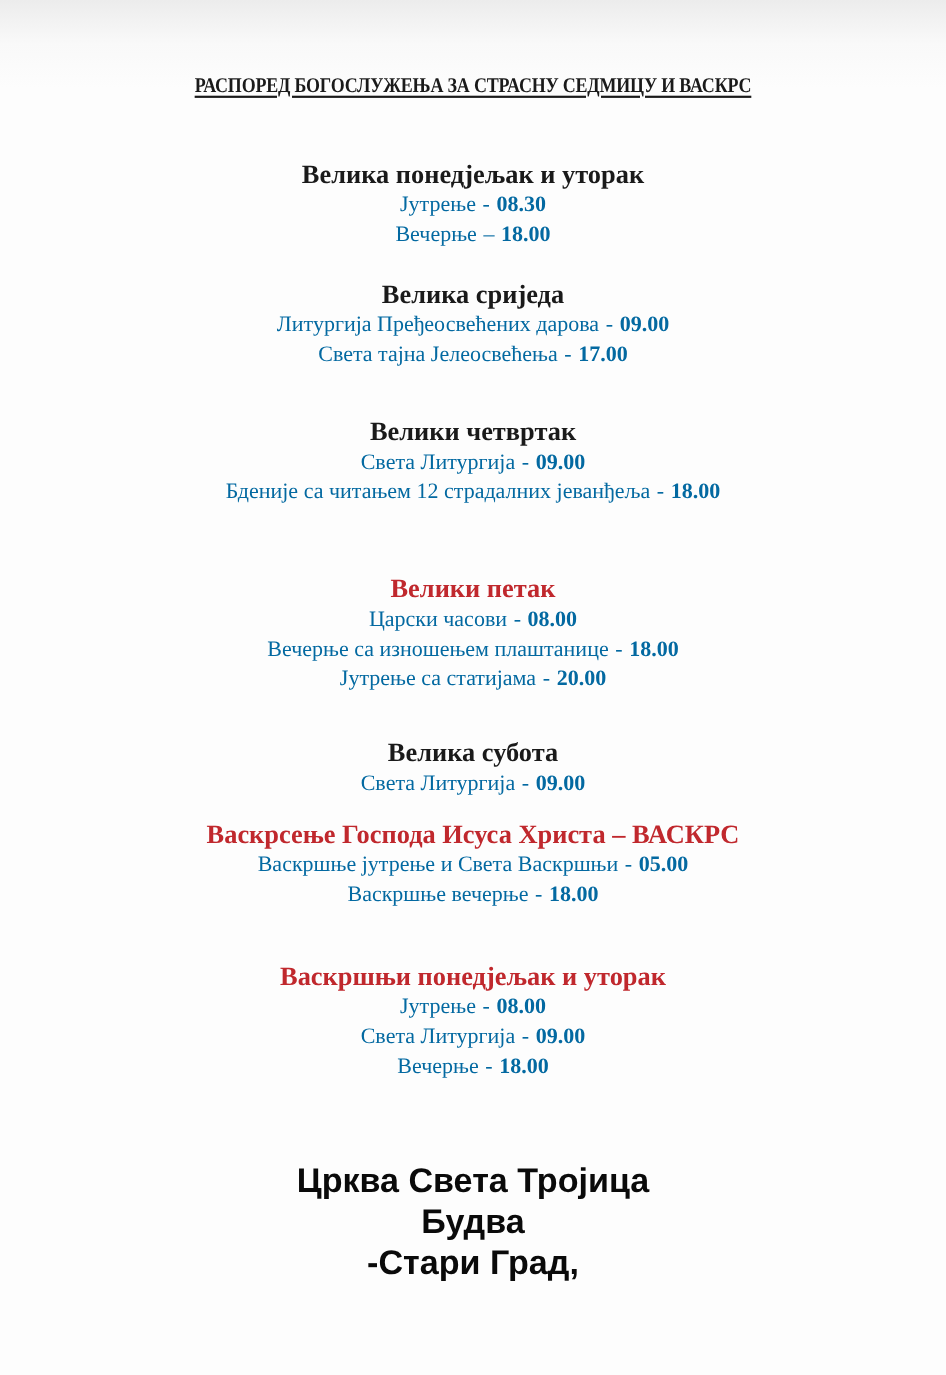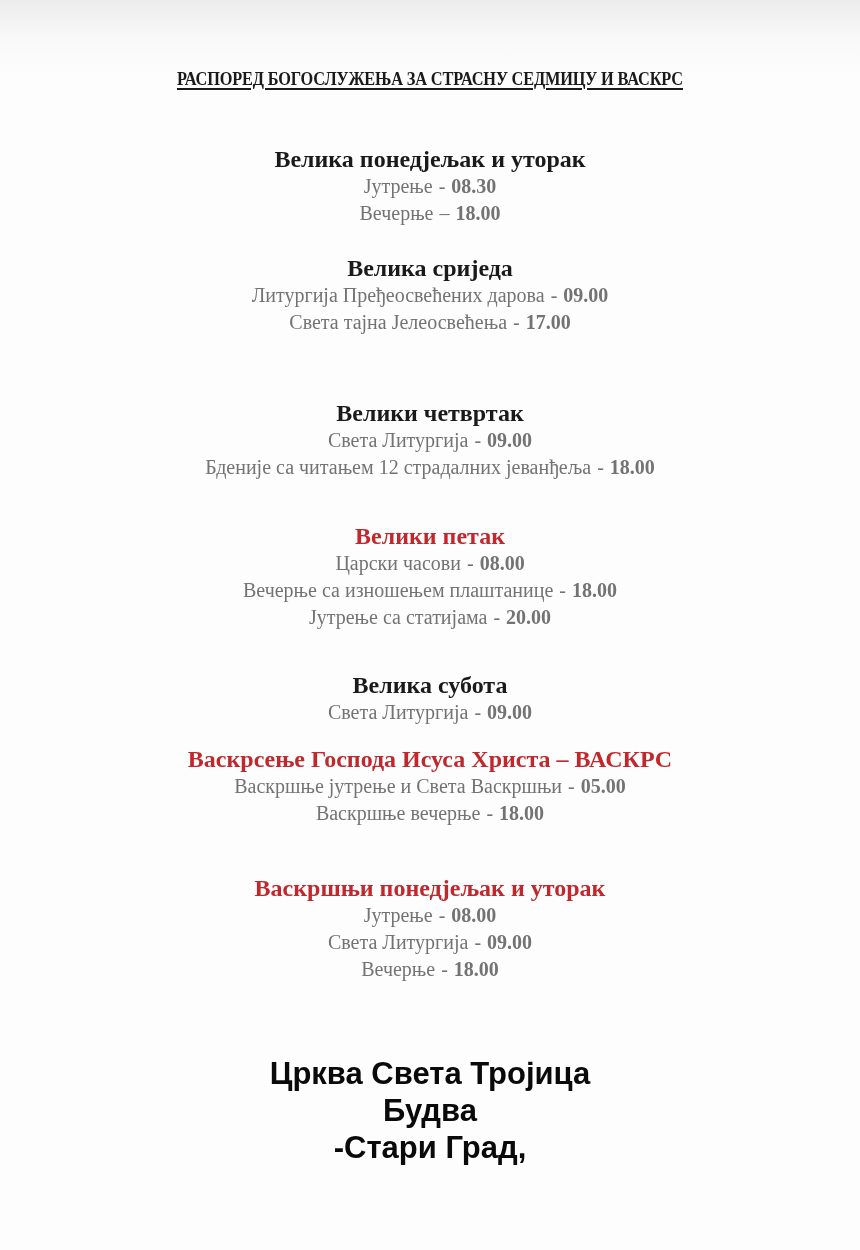--- a/index.html
+++ b/index.html
@@ -45,21 +45,21 @@
       height: 27px;
       color: #1a1a1a;
     }
     .section-header.red {
       color: #c0282d;
     }
     .row {
       font-size: 20px;
       line-height: 27px;
       height: 27px;
-      color: #737373;
+      color: #0369a1;
       white-space: pre;
     }
     .row .sep {
       padding: 0 6px;
     }
     .row .time {
       font-weight: bold;
     }
     .footer {
       position: absolute;
@@ -87,21 +87,21 @@
   <div class="row"><span>Јутрење</span><span class="sep">-</span><span class="time">08.30</span></div>
   <div class="row"><span>Вечерње</span><span class="sep">–</span><span class="time">18.00</span></div>
 </div>
 
 <div class="section" style="top:255px;">
   <div class="section-header">Велика сриједа</div>
   <div class="row"><span>Литургија Пређеосвећених дарова</span><span class="sep">-</span><span class="time">09.00</span></div>
   <div class="row"><span>Света тајна Јелеосвећења</span><span class="sep">-</span><span class="time">17.00</span></div>
 </div>
 
-<div class="section" style="top:400px;">
+<div class="section" style="top:380px;">
   <div class="section-header">Велики четвртак</div>
   <div class="row"><span>Света Литургија</span><span class="sep">-</span><span class="time">09.00</span></div>
   <div class="row"><span>Бденије са читањем 12 страдалних јеванђеља</span><span class="sep">-</span><span class="time">18.00</span></div>
 </div>
 
 <div class="section" style="top:523px;">
   <div class="section-header red">Велики петак</div>
   <div class="row"><span>Царски часови</span><span class="sep">-</span><span class="time">08.00</span></div>
   <div class="row"><span>Вечерње са изношењем плаштанице</span><span class="sep">-</span><span class="time">18.00</span></div>
   <div class="row"><span>Јутрење са статијама</span><span class="sep">-</span><span class="time">20.00</span></div>

